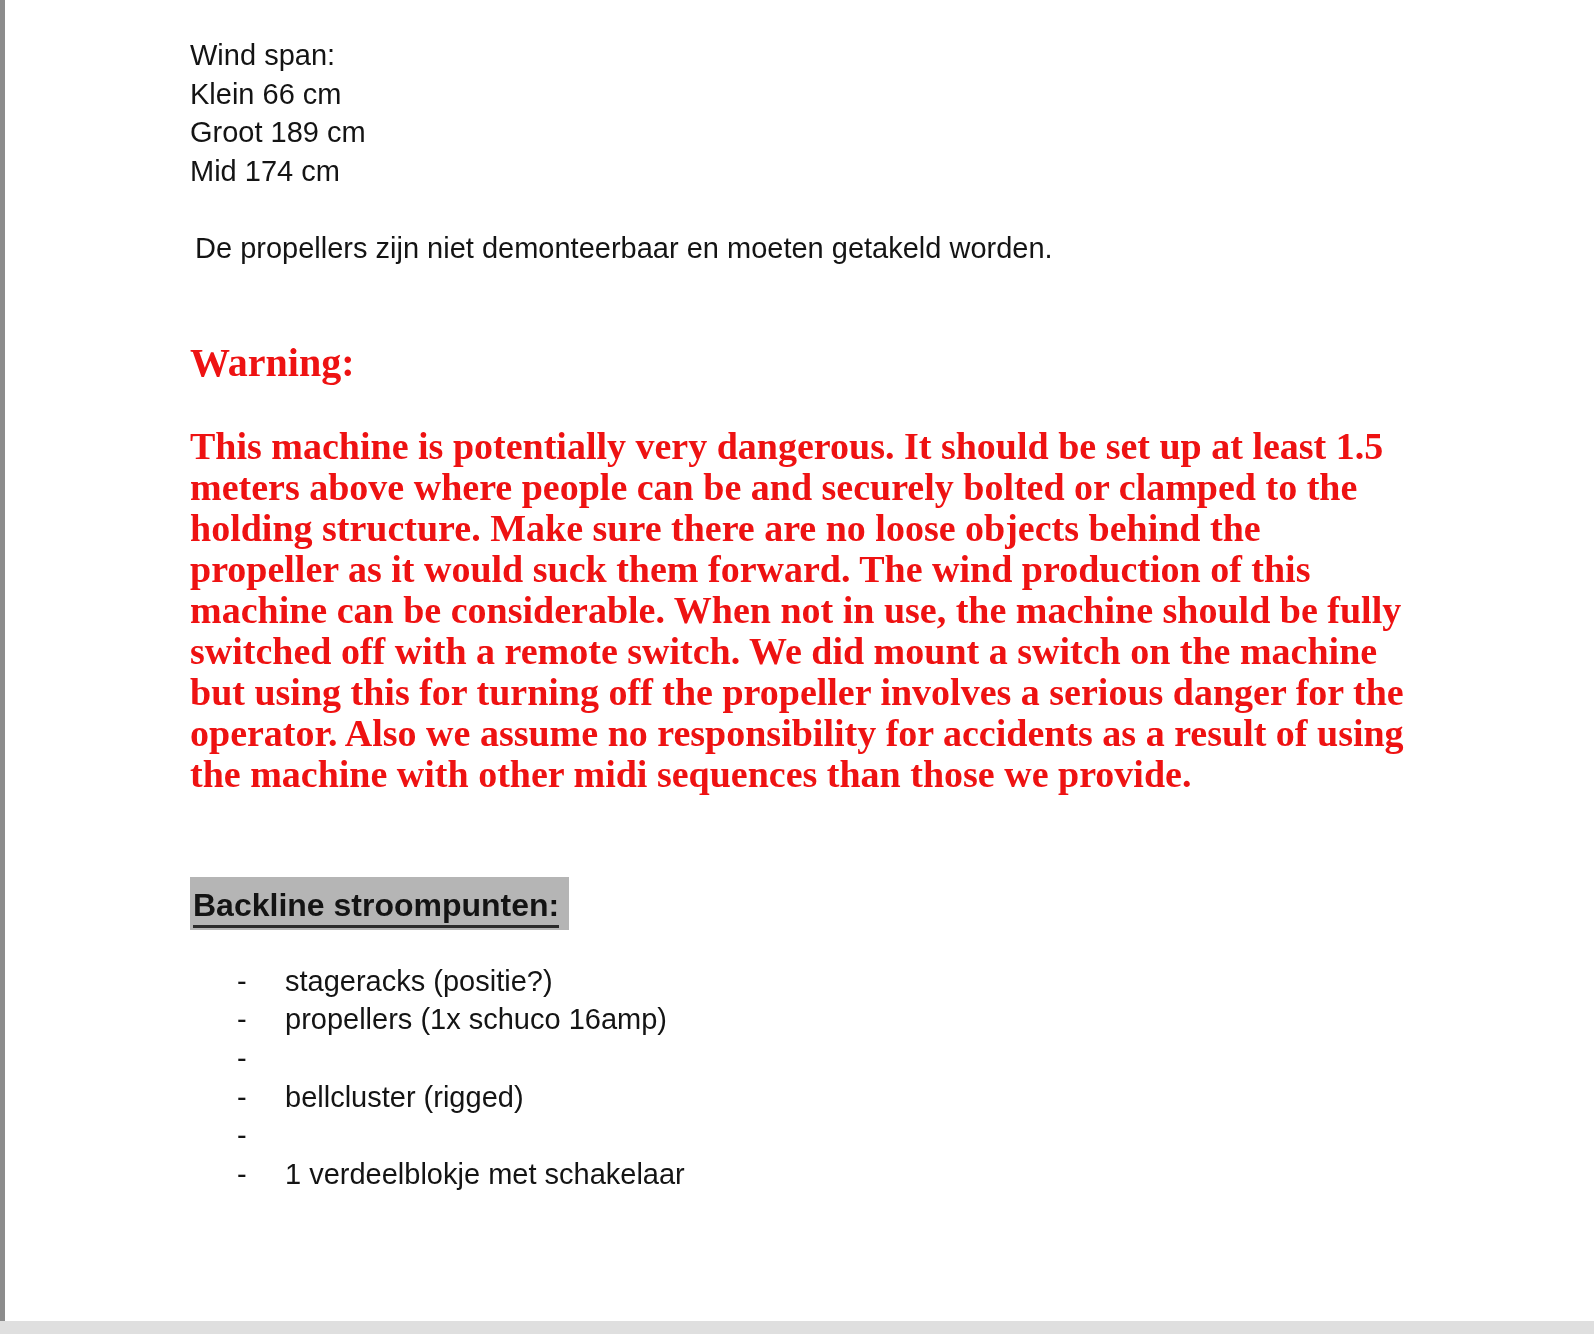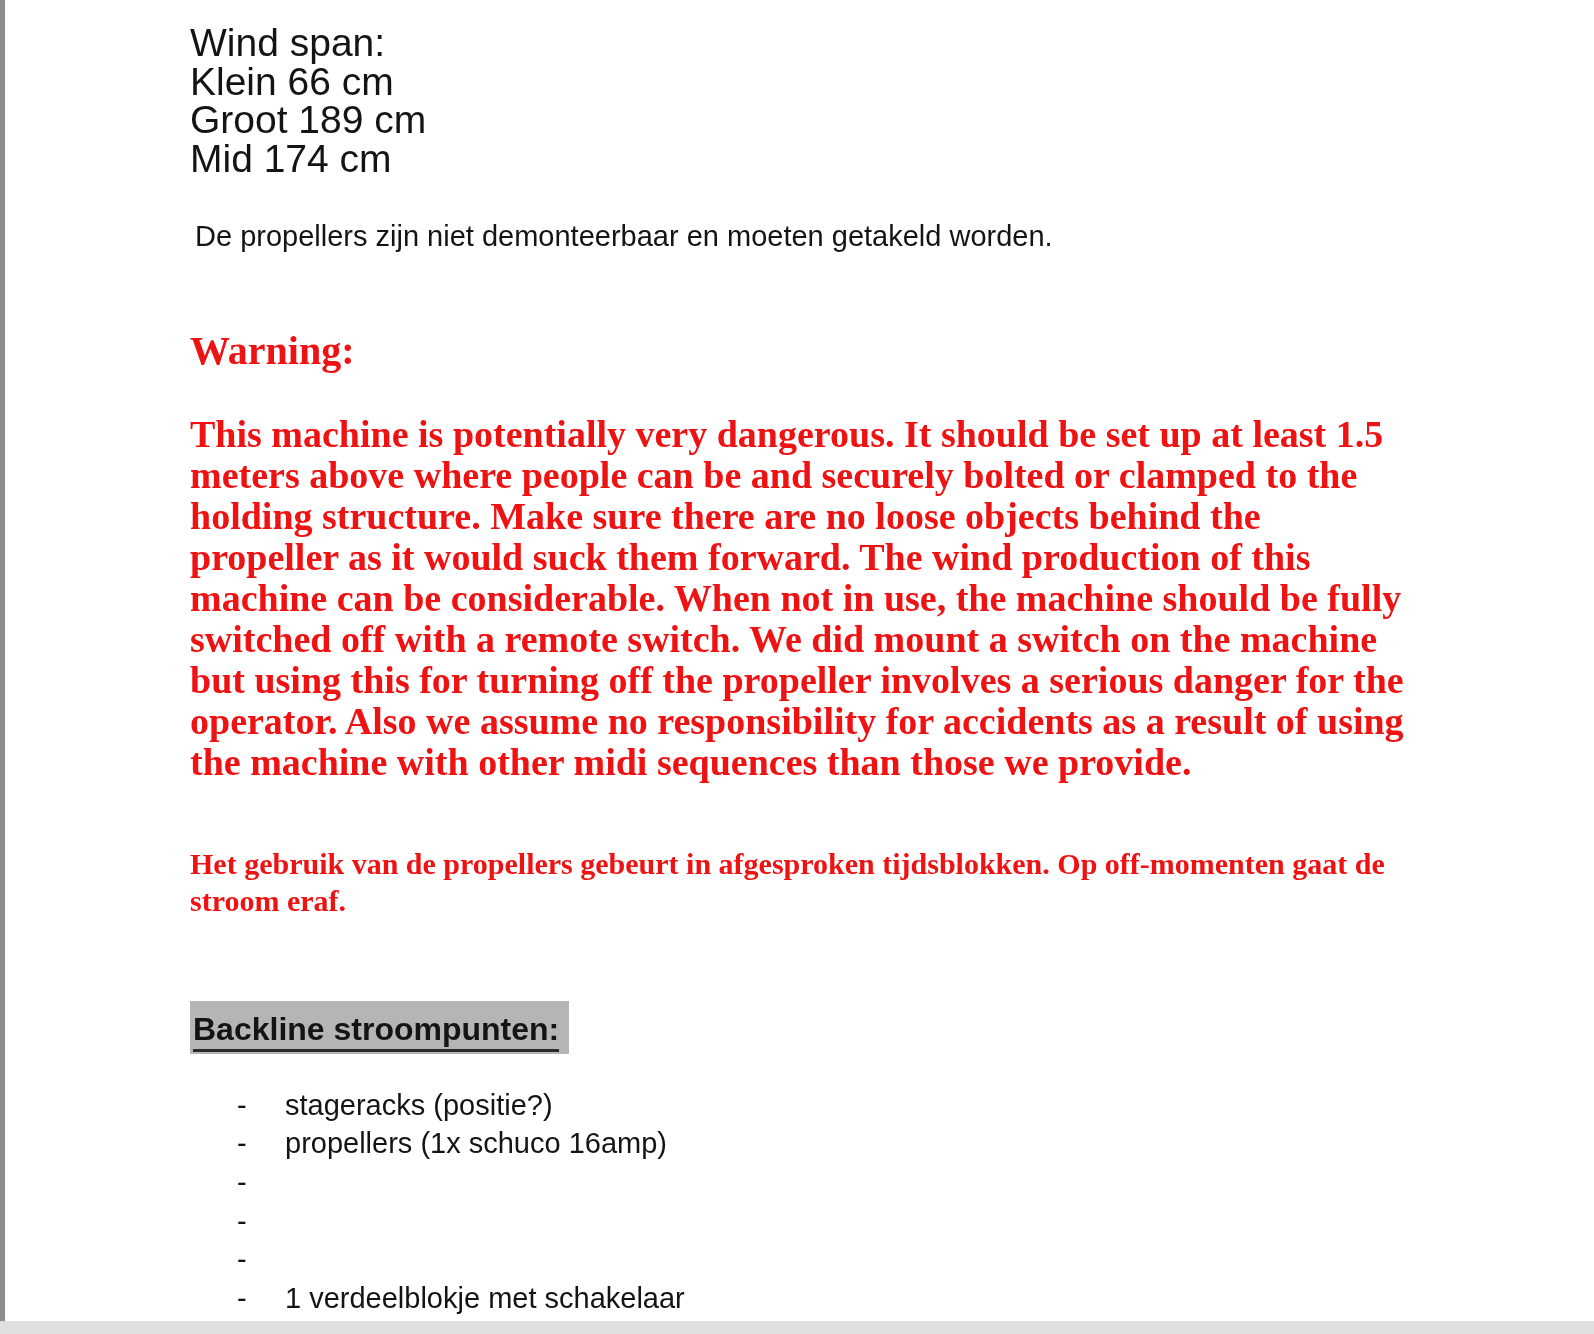--- a/index.html
+++ b/index.html
@@ -32,22 +32,22 @@
 
   
   .doc {
     position: absolute;
     left: 190px; top: 0;
     width: 1260px;
   }
 
   .specs {
     margin: 0;
-    padding-top: 24px;
-    font-size: 39px;
+    padding-top: 36px;
+    font-size: 29px;
     line-height: 38.7px;
   }
   .specs .line { white-space: pre; }
 
   .intro {
     margin: 38px 0 0 5px;
     font-size: 29px;
     line-height: 38.7px;
   }
 
@@ -125,21 +125,20 @@
     <span class="line">Groot 189 cm</span><br>
     <span class="line">Mid 174 cm</span>
   </p>
 
   <p class="intro">De propellers zijn niet demonteerbaar en moeten getakeld worden.</p>
 
   <h2 class="warning-title">Warning:</h2>
 
   <p class="warning-body">This machine is potentially very dangerous. It should be set up at least 1.5 meters above where people can be and securely bolted or clamped to the holding structure. Make sure there are no loose objects behind the propeller as it would suck them forward. The wind production of this machine can be considerable. When not in use, the machine should be fully switched off with a remote switch. We did mount a switch on the machine but using this for turning off the propeller involves a serious danger for the operator. Also we assume no responsibility for accidents as a result of using the machine with other midi sequences than those we provide.</p>
 
-  <p class="warning-nl">Het gebruik van de propellers gebeurt in afgesproken tijdsblokken. Op off-momenten gaat de stroom eraf.</p>
 
   <div class="backline-heading-wrap">
     <span class="backline-heading">
       <span class="inner">Backline stroompunten:</span>
     </span>
   </div>
 
   <ul class="backline-list">
     <li>
       <span class="dash">-</span>
@@ -147,20 +146,21 @@
     </li>
     <li>
       <span class="dash">-</span>
       <span>propellers (1x schuco 16amp)</span>
     </li>
     <li>
       <span class="dash">-</span>
     </li>
     <li>
       <span class="dash">-</span>
+      <span>bellcluster (rigged)</span>
     </li>
     <li>
       <span class="dash">-</span>
     </li>
     <li>
       <span class="dash">-</span>
       <span>1 verdeelblokje met schakelaar</span>
     </li>
   </ul>
 

